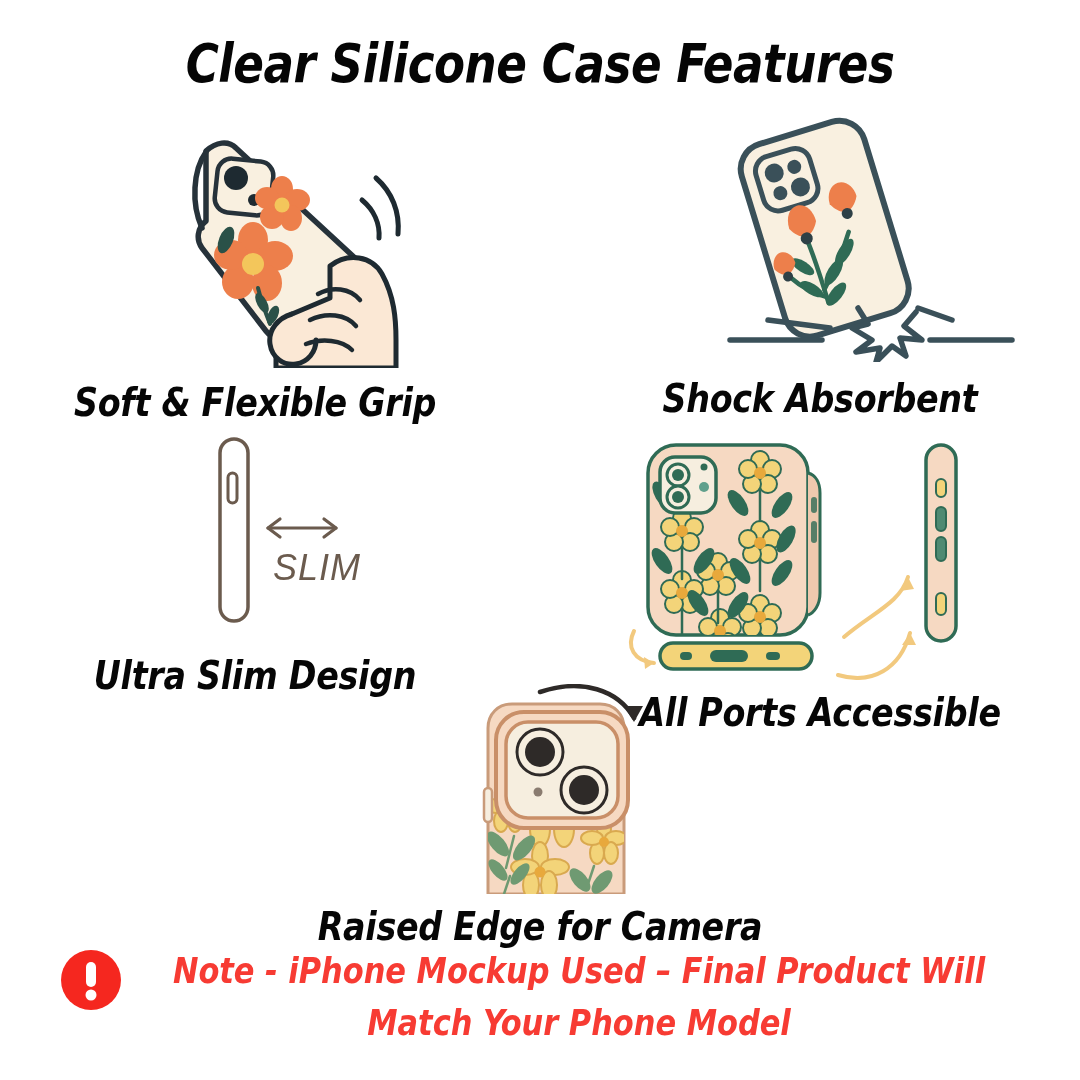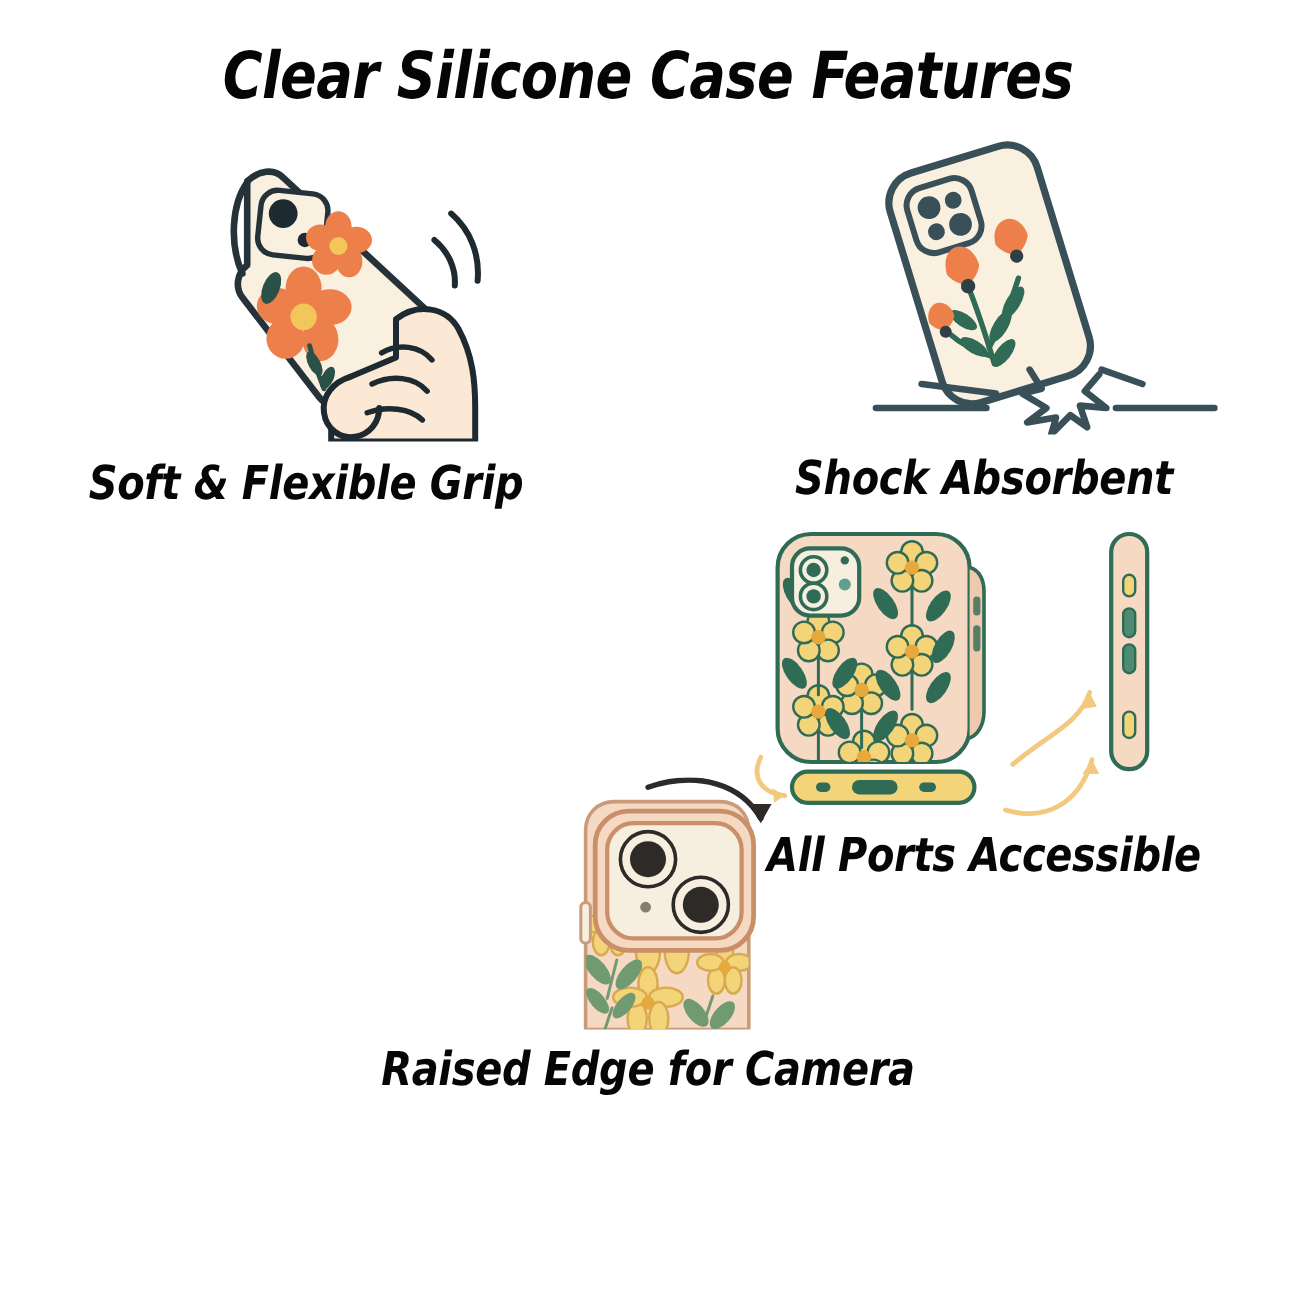--- a/index.html
+++ b/index.html
@@ -49,21 +49,21 @@
     letter-spacing: -0.3px;
     font-family: "DejaVu Sans Condensed", "Liberation Sans Narrow", "Liberation Sans", sans-serif;
     transform: scaleX(0.95);
     white-space: nowrap;
   }
 
   #feature-grip      { left: 30px;  top: 118px; width: 450px; }
   #feature-shock     { left: 600px; top: 112px; width: 440px; }
   #feature-slim      { left: 30px;  top: 425px; width: 450px; }
   #feature-ports     { left: 600px; top: 435px; width: 440px; }
-  #feature-camera    { left: 300px; top: 648px; width: 480px; }
+  #feature-camera    { left: 300px; top: 684px; width: 480px; }
 
   #feature-grip .feature-label   { margin-top: 8px; }
   #feature-shock .feature-label  { margin-top: 10px; }
   #feature-slim .feature-label   { margin-top: 14px; }
   #feature-ports .feature-label  { margin-top: 6px; }
   #feature-camera .feature-label { margin-top: 6px; }
 
   
   #note-banner {
     position: absolute;
@@ -197,20 +197,37 @@
 
           <path d="M288 176 C302 168 320 170 330 182" fill="none" stroke="#1E2A31" stroke-width="4.5" stroke-linecap="round"></path>
           <path d="M280 202 C296 194 316 196 326 208" fill="none" stroke="#1E2A31" stroke-width="4.5" stroke-linecap="round"></path>
           <path d="M276 226 C292 220 312 222 322 232" fill="none" stroke="#1E2A31" stroke-width="4.5" stroke-linecap="round"></path>
         </g>
       </svg>
     </div>
     <div class="feature-label">Soft &amp; Flexible Grip</div>
   </div>
 
+  <div class="feature" id="feature-slim">
+    <div class="feature-art">
+      <svg viewBox="0 0 450 210" width="450" height="210" xmlns="http://www.w3.org/2000/svg">
+
+        <rect x="190" y="14" width="28" height="182" rx="14" ry="14" fill="#FFFFFF" stroke="#6B5B4E" stroke-width="3.5"></rect>
+        <rect x="198" y="48" width="9" height="30" rx="4.5" ry="4.5" fill="#FFFFFF" stroke="#6B5B4E" stroke-width="3"></rect>
+
+        <line x1="238" y1="103" x2="306" y2="103" stroke="#6B5B4E" stroke-width="3.2" stroke-linecap="round"></line>
+        <polyline points="250,94 238,103 250,112" fill="none" stroke="#6B5B4E" stroke-width="3.2" stroke-linecap="round" stroke-linejoin="round"></polyline>
+        <polyline points="294,94 306,103 294,112" fill="none" stroke="#6B5B4E" stroke-width="3.2" stroke-linecap="round" stroke-linejoin="round"></polyline>
+
+        <text id="slim-text" x="243" y="155" font-family="Liberation Sans, sans-serif" font-size="36" fill="#6B5B4E" letter-spacing="1">SLIM</text>
+      </svg>
+      
+    </div>
+    <div class="feature-label">Ultra Slim Design</div>
+  </div>
 
   <div class="feature" id="feature-ports">
     <div class="feature-art">
       <svg viewBox="0 0 440 245" width="440" height="245" xmlns="http://www.w3.org/2000/svg">
         <defs>
           <clipPath id="caseClip">
             <rect x="48" y="10" width="160" height="190" rx="28" ry="28"></rect>
           </clipPath>
         </defs>
 
@@ -422,14 +439,24 @@
         <circle cx="284" cy="106" r="15" fill="#2E2A28"></circle>
         <circle cx="238" cy="108" r="4.5" fill="#8A7C70"></circle>
 
         <path d="M240 8 C282 -6 318 6 334 34" fill="none" stroke="#2E2A28" stroke-width="4.5" stroke-linecap="round"></path>
         <polygon points="334,38 324,22 343,22" fill="#2E2A28"></polygon>
       </svg>
     </div>
     <div class="feature-label">Raised Edge for Camera</div>
   </div>
 
+  <div id="note-banner">
+    <div id="note-icon">
+      <svg width="62" height="62" viewBox="0 0 62 62" xmlns="http://www.w3.org/2000/svg">
+        <circle cx="31" cy="31" r="30" fill="#F5271F"></circle>
+        <rect x="26" y="13" width="10" height="25" rx="5" fill="#FFFFFF"></rect>
+        <circle cx="31" cy="46" r="5.5" fill="#FFFFFF"></circle>
+      </svg>
+    </div>
+    <div id="note-text">Note - iPhone Mockup Used – Final Product Will Match Your Phone Model</div>
+  </div>
 
 </div>
 
 </body></html>

